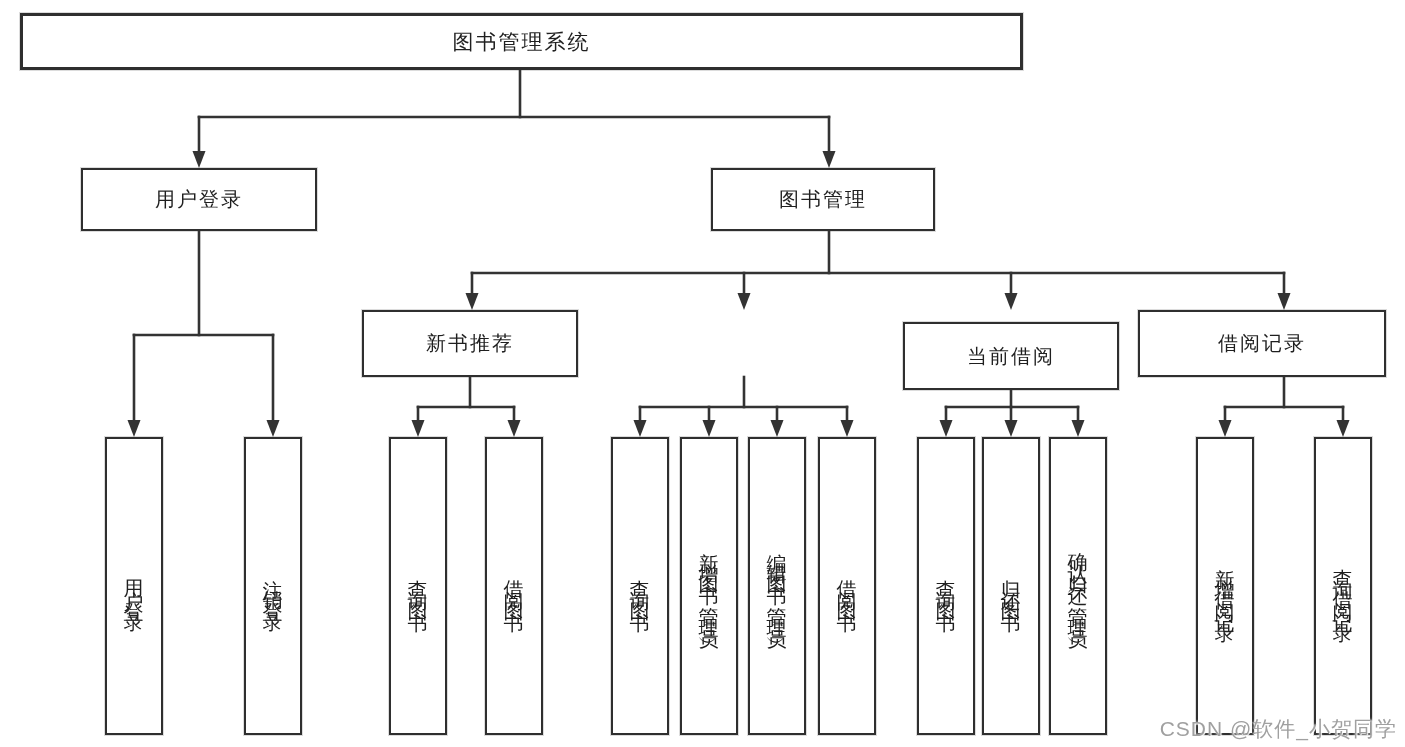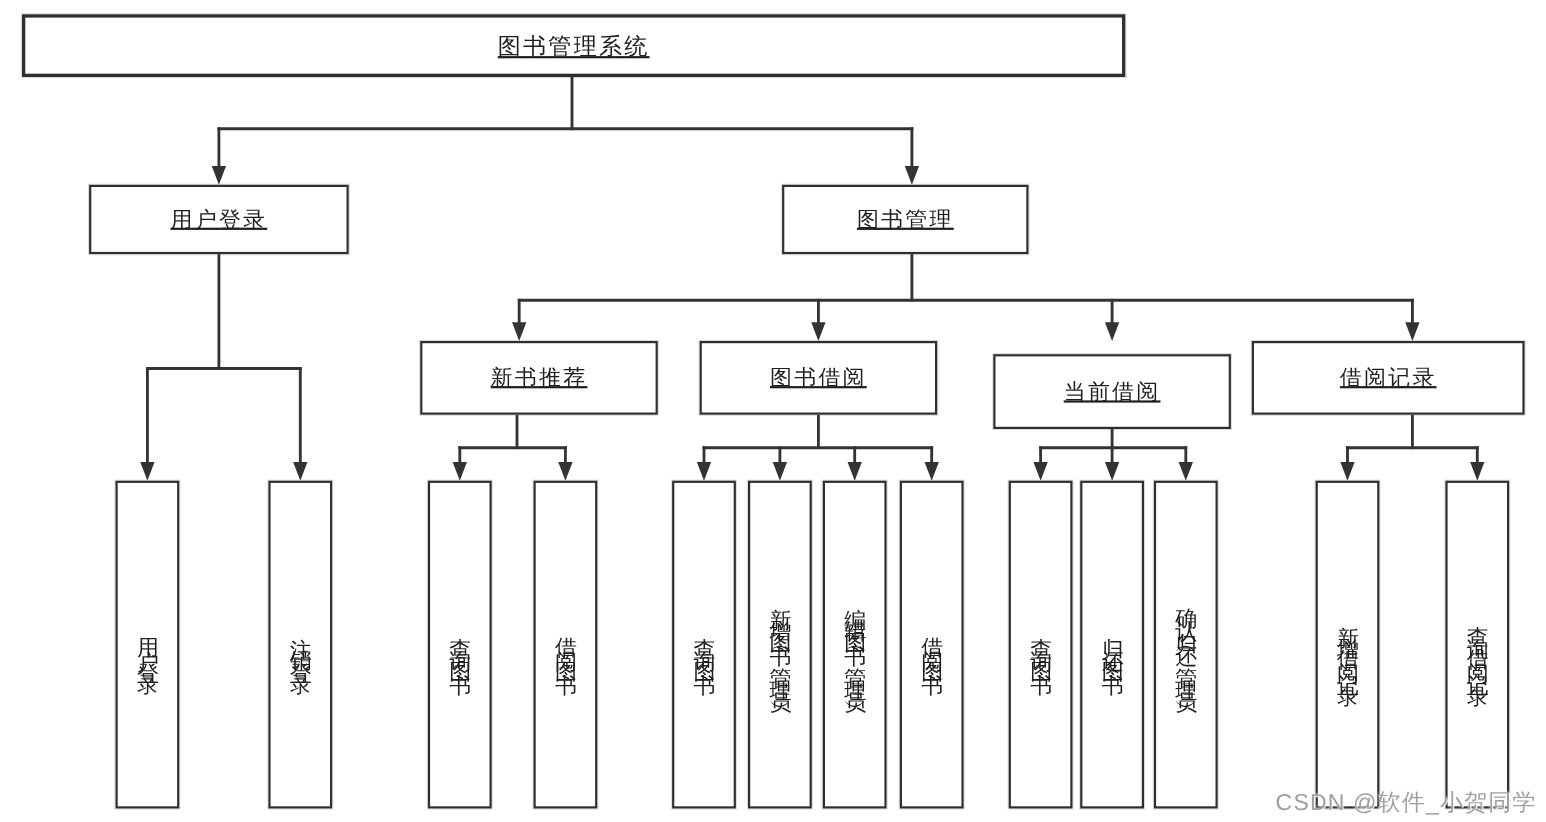--- a/index.html
+++ b/index.html
@@ -24,21 +24,21 @@
   .box{
     position:absolute;
     box-sizing:border-box;
     border:2px solid var(--border);
     background:#fff;
     display:flex;align-items:center;justify-content:center;
     box-shadow:0 0 0 1px rgba(60,60,60,.18);
   }
   .box.root{border-width:3px;}
   .hlabel{
-    font-size:20px;letter-spacing:2px;white-space:nowrap;text-decoration:underline;
+    font-size:20px;letter-spacing:2px;white-space:nowrap;
   }
   .root .hlabel{font-size:21px;}
   .vlabel{
     writing-mode:vertical-rl;
     text-orientation:mixed;
     font-size:20px;
     letter-spacing:11px;
     line-height:1;
     white-space:nowrap;
   }
@@ -137,25 +137,22 @@
     <span class="hlabel">图书管理系统</span>
   </div>
 
   <div class="box" style="left:81px;top:168px;width:236px;height:63px">
     <span class="hlabel">用户登录</span>
   </div>
   <div class="box" style="left:711px;top:168px;width:224px;height:63px">
     <span class="hlabel">图书管理</span>
   </div>
 
-  <div class="box" style="left:382px;top:310px;width:216px;height:67px">
+  <div class="box" style="left:362px;top:310px;width:216px;height:67px">
     <span class="hlabel">新书推荐</span>
-  </div>
-  <div class="box" style="left:636px;top:310px;width:216px;height:67px">
-    <span class="hlabel">图书借阅</span>
   </div>
   <div class="box" style="left:903px;top:322px;width:216px;height:68px">
     <span class="hlabel">当前借阅</span>
   </div>
   <div class="box" style="left:1138px;top:310px;width:248px;height:67px">
     <span class="hlabel">借阅记录</span>
   </div>
 
   <div class="box" style="left:105px;top:437px;width:58px;height:298px">
     <span class="vlabel">用户登录</span>

